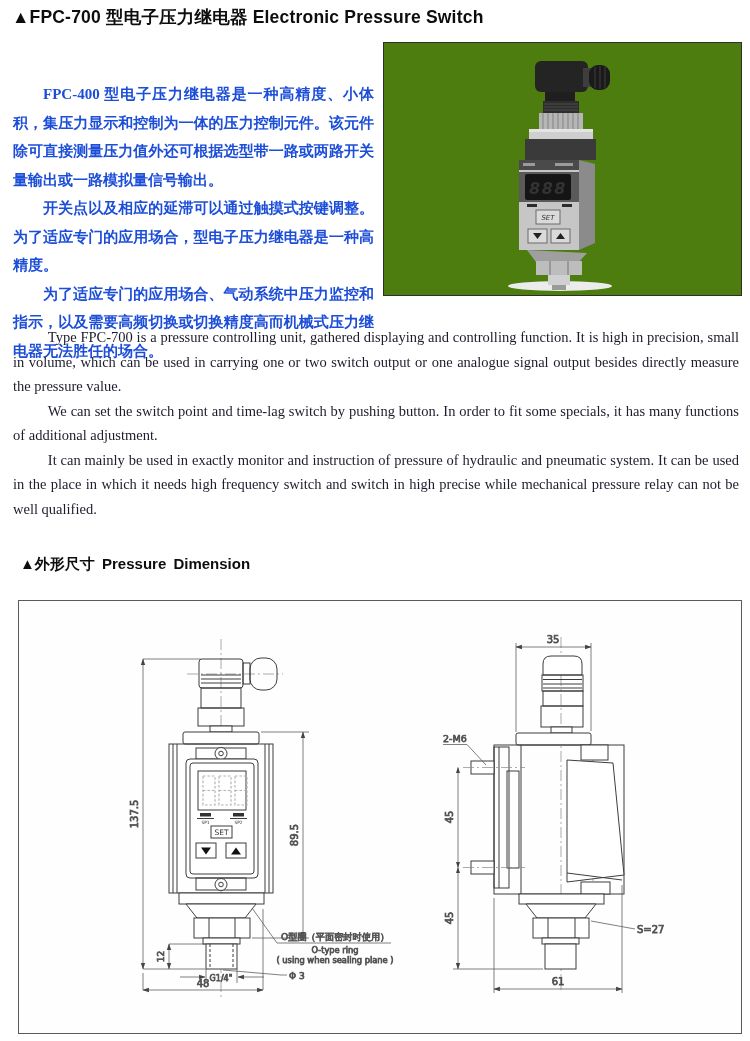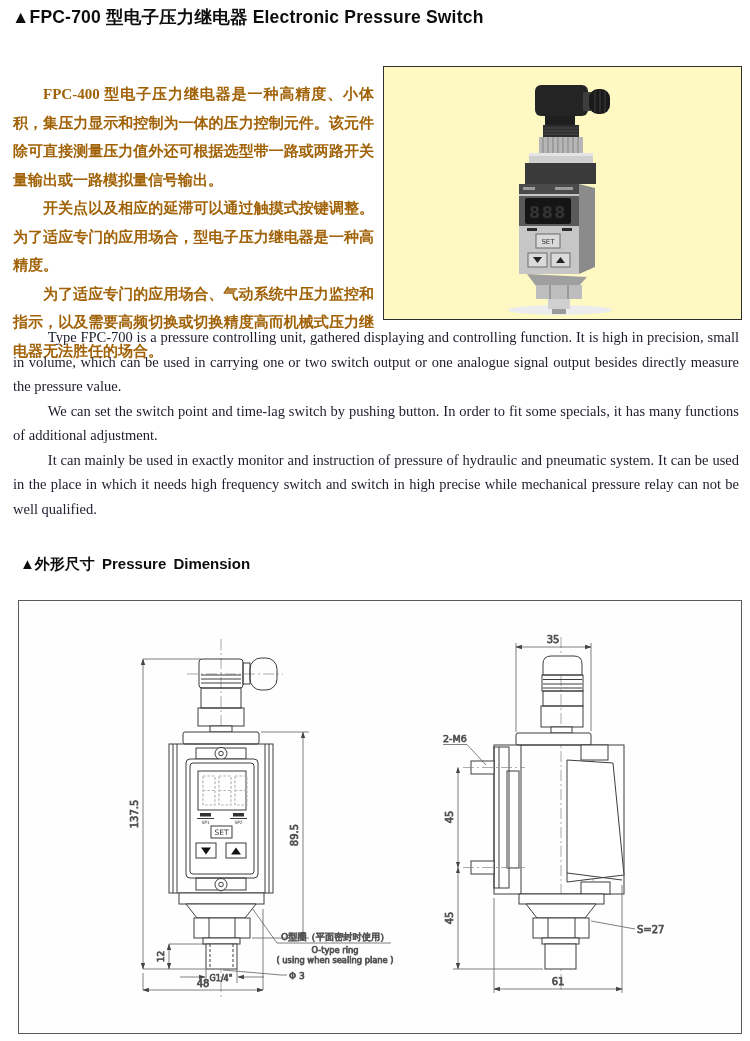--- a/index.html
+++ b/index.html
@@ -6,26 +6,26 @@
   #page{position:relative;width:750px;height:1041px;background:#fff;overflow:hidden;
         font-family:"Liberation Sans",sans-serif;color:#111;}
   .title{position:absolute;left:12px;top:5px;font-size:17.5px;font-weight:bold;
          letter-spacing:.2px;color:#0d0d0d;}
   .h2{position:absolute;font-size:15px;font-weight:bold;color:#0d0d0d;word-spacing:3px;}
   .h2-desc{left:30px;top:51px;}
   .h2-dim{left:20px;top:555px;}
   .zh-block{position:absolute;left:13px;top:80px;width:361px;}
   .zh-block p{margin:0;font-family:"Liberation Serif",serif;font-weight:bold;
               font-size:15px;line-height:28.5px;text-align:justify;text-indent:2em;
-              color:#a16207;}
+              color:#1d4ed8;}
   .en-block{position:absolute;left:13px;top:325px;width:726px;}
   .en-block p{margin:0;font-family:"Liberation Serif",serif;font-size:14.5px;
               line-height:24.5px;text-align:justify;text-indent:2.4em;color:#1c1c2c;}
-  .photo-box{position:absolute;left:383px;top:66px;width:357px;height:252px;
-             border:1px solid #2e2e2e;background:#fef9c3;}
+  .photo-box{position:absolute;left:383px;top:42px;width:357px;height:252px;
+             border:1px solid #2e2e2e;background:#4d7c0f;font-style:italic;}
   .dim-box{position:absolute;left:18px;top:600px;width:722px;height:432px;
            border:1px solid #5a5a5a;background:#fefefe;}
   svg text{font-family:"DejaVu Sans",sans-serif;fill:#333;}
   .obj{stroke:#3d3d3d;stroke-width:1;fill:none;}
   .objf{stroke:#3d3d3d;stroke-width:1;fill:#fff;}
   .dim{stroke:#555;stroke-width:.75;fill:none;}
   .cl{stroke:#888;stroke-width:.7;fill:none;stroke-dasharray:11 3 2 3;}
   .seg{stroke:#b3b3b3;stroke-width:1.2;fill:none;stroke-dasharray:2.6 1.8;}
   .dt{font-size:10px;}
 </style>

